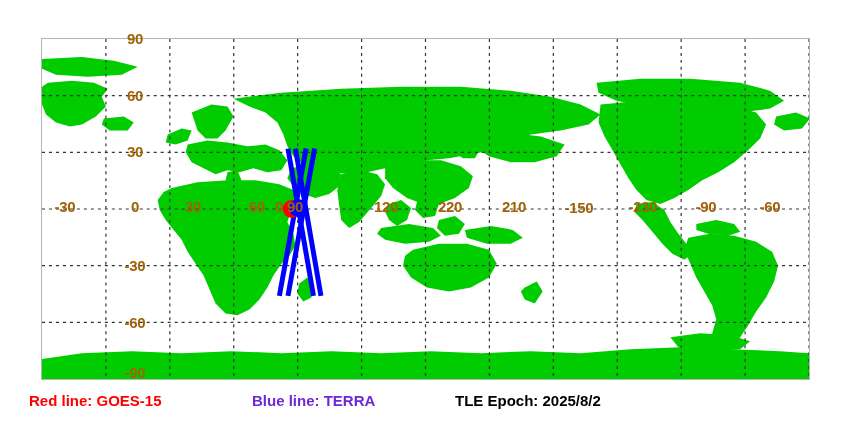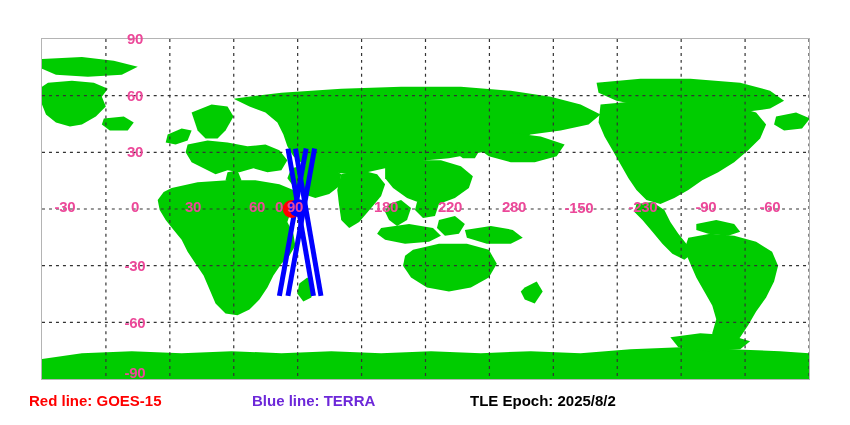--- a/index.html
+++ b/index.html
@@ -8,34 +8,34 @@
     font-family:"Liberation Sans", sans-serif;
     position:relative;overflow:hidden;
   }
   #map-figure{position:absolute;left:0;top:0;width:850px;height:425px;}
   #plot-frame{
     position:absolute;left:41px;top:38px;width:769px;height:342px;
     border:1px solid #b4b4b4;box-sizing:border-box;background:#ffffff;
   }
   #map-svg{position:absolute;left:0;top:0;width:100%;height:100%;display:block;}
   .axis-label{
-    position:absolute;color:#ec4899;font-size:15px;font-weight:bold;
+    position:absolute;color:#a16207;font-size:15px;font-weight:bold;
     font-family:"Liberation Sans", sans-serif;white-space:nowrap;
     letter-spacing:-0.3px;
   }
   .lat-label{text-align:center;}
   .lon-label{text-align:center;}
   #legend{position:absolute;left:0;top:392px;width:680px;height:30px;}
   .legend-entry{
     position:absolute;font-size:15px;font-weight:bold;
     font-family:"Liberation Sans", sans-serif;white-space:nowrap;
   }
   #legend-red{left:29px;top:0;color:#ff0000;}
   #legend-blue{left:252px;top:0;color:#6d28d9;}
-  #legend-epoch{left:455px;top:0;color:#000000;margin-left:15px;}
+  #legend-epoch{left:455px;top:0;color:#000000;}
 </style>
 </head>
 <body>
 
 <div id="map-figure">
 
   <div id="plot-frame">
     <svg id="map-svg" viewBox="0 0 769 342" preserveAspectRatio="none">
 
       <rect x="0" y="0" width="769" height="342" fill="#ffffff"></rect>
@@ -146,23 +146,23 @@
   <div class="axis-label lat-label" style="left:114px;top:257px;width:42px;">-30</div>
   <div class="axis-label lat-label" style="left:114px;top:314px;width:42px;">-60</div>
   <div class="axis-label lat-label" style="left:114px;top:364px;width:42px;">-90</div>
 
   <div class="axis-label lon-label" style="left:43px;top:198px;width:44px;">-30</div>
   <div class="axis-label lon-label" style="left:118px;top:198px;width:34px;">0</div>
   <div class="axis-label lon-label" style="left:176px;top:198px;width:34px;">30</div>
   <div class="axis-label lon-label" style="left:240px;top:198px;width:34px;">60</div>
   <div class="axis-label lon-label" style="left:268px;top:198px;width:22px;">0</div>
   <div class="axis-label lon-label" style="left:278px;top:198px;width:34px;">90</div>
-  <div class="axis-label lon-label" style="left:364px;top:198px;width:44px;">180</div>
+  <div class="axis-label lon-label" style="left:364px;top:198px;width:44px;">120</div>
   <div class="axis-label lon-label" style="left:428px;top:198px;width:44px;">220</div>
-  <div class="axis-label lon-label" style="left:492px;top:198px;width:44px;">280</div>
+  <div class="axis-label lon-label" style="left:492px;top:198px;width:44px;">210</div>
   <div class="axis-label lon-label" style="left:552px;top:199px;width:54px;">-150</div>
   <div class="axis-label lon-label" style="left:616px;top:198px;width:54px;">-230</div>
   <div class="axis-label lon-label" style="left:684px;top:198px;width:44px;">-90</div>
   <div class="axis-label lon-label" style="left:748px;top:198px;width:44px;">-60</div>
 
   <div id="legend">
     <div class="legend-entry" id="legend-red">Red line: GOES-15</div>
     <div class="legend-entry" id="legend-blue">Blue line: TERRA</div>
     <div class="legend-entry" id="legend-epoch">TLE Epoch: 2025/8/2</div>
   </div>

